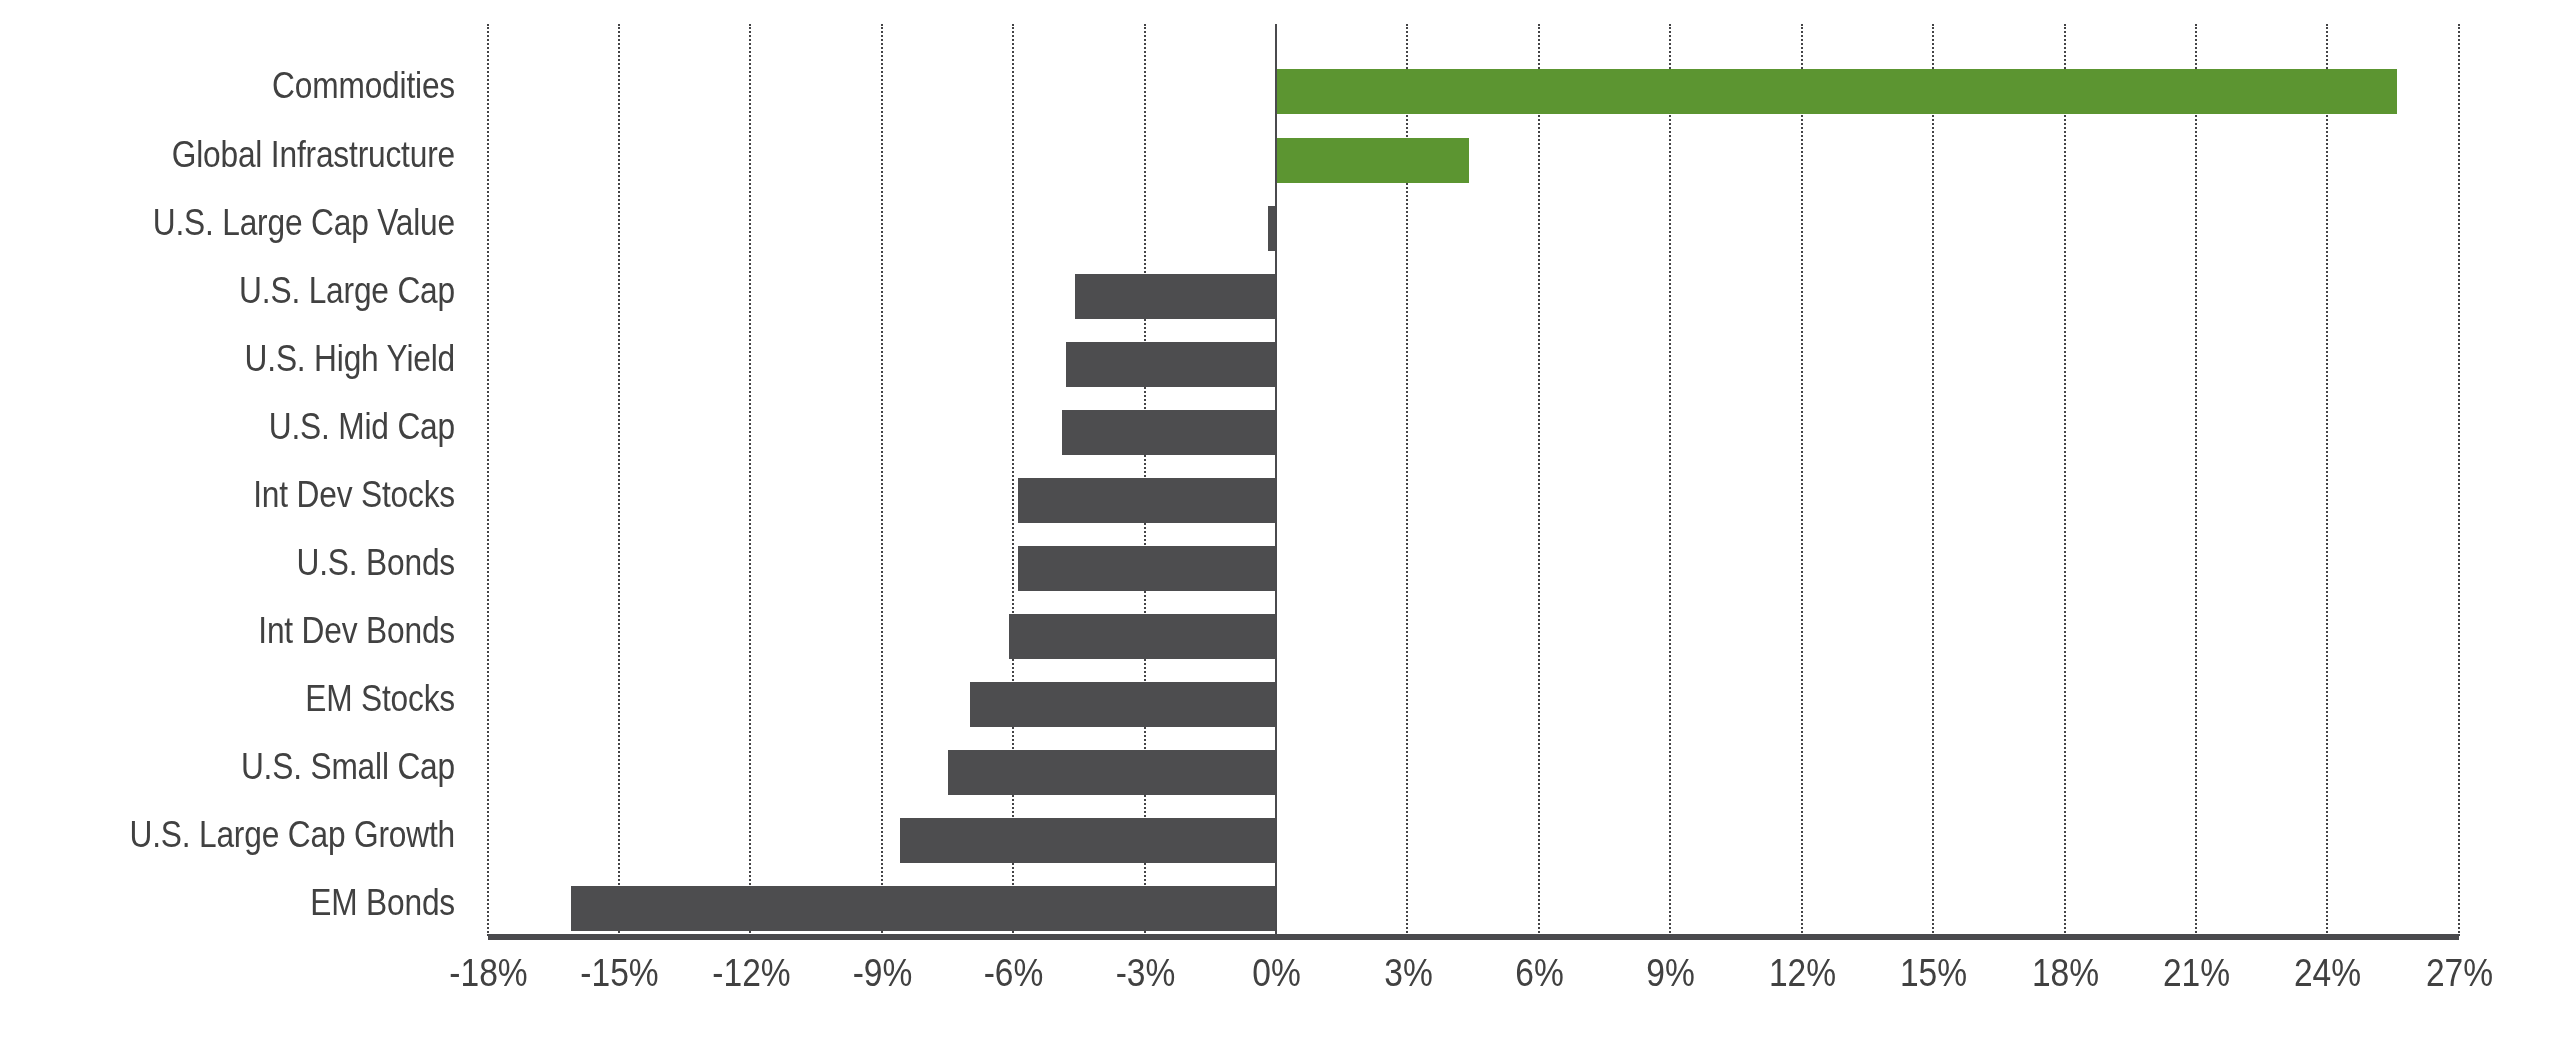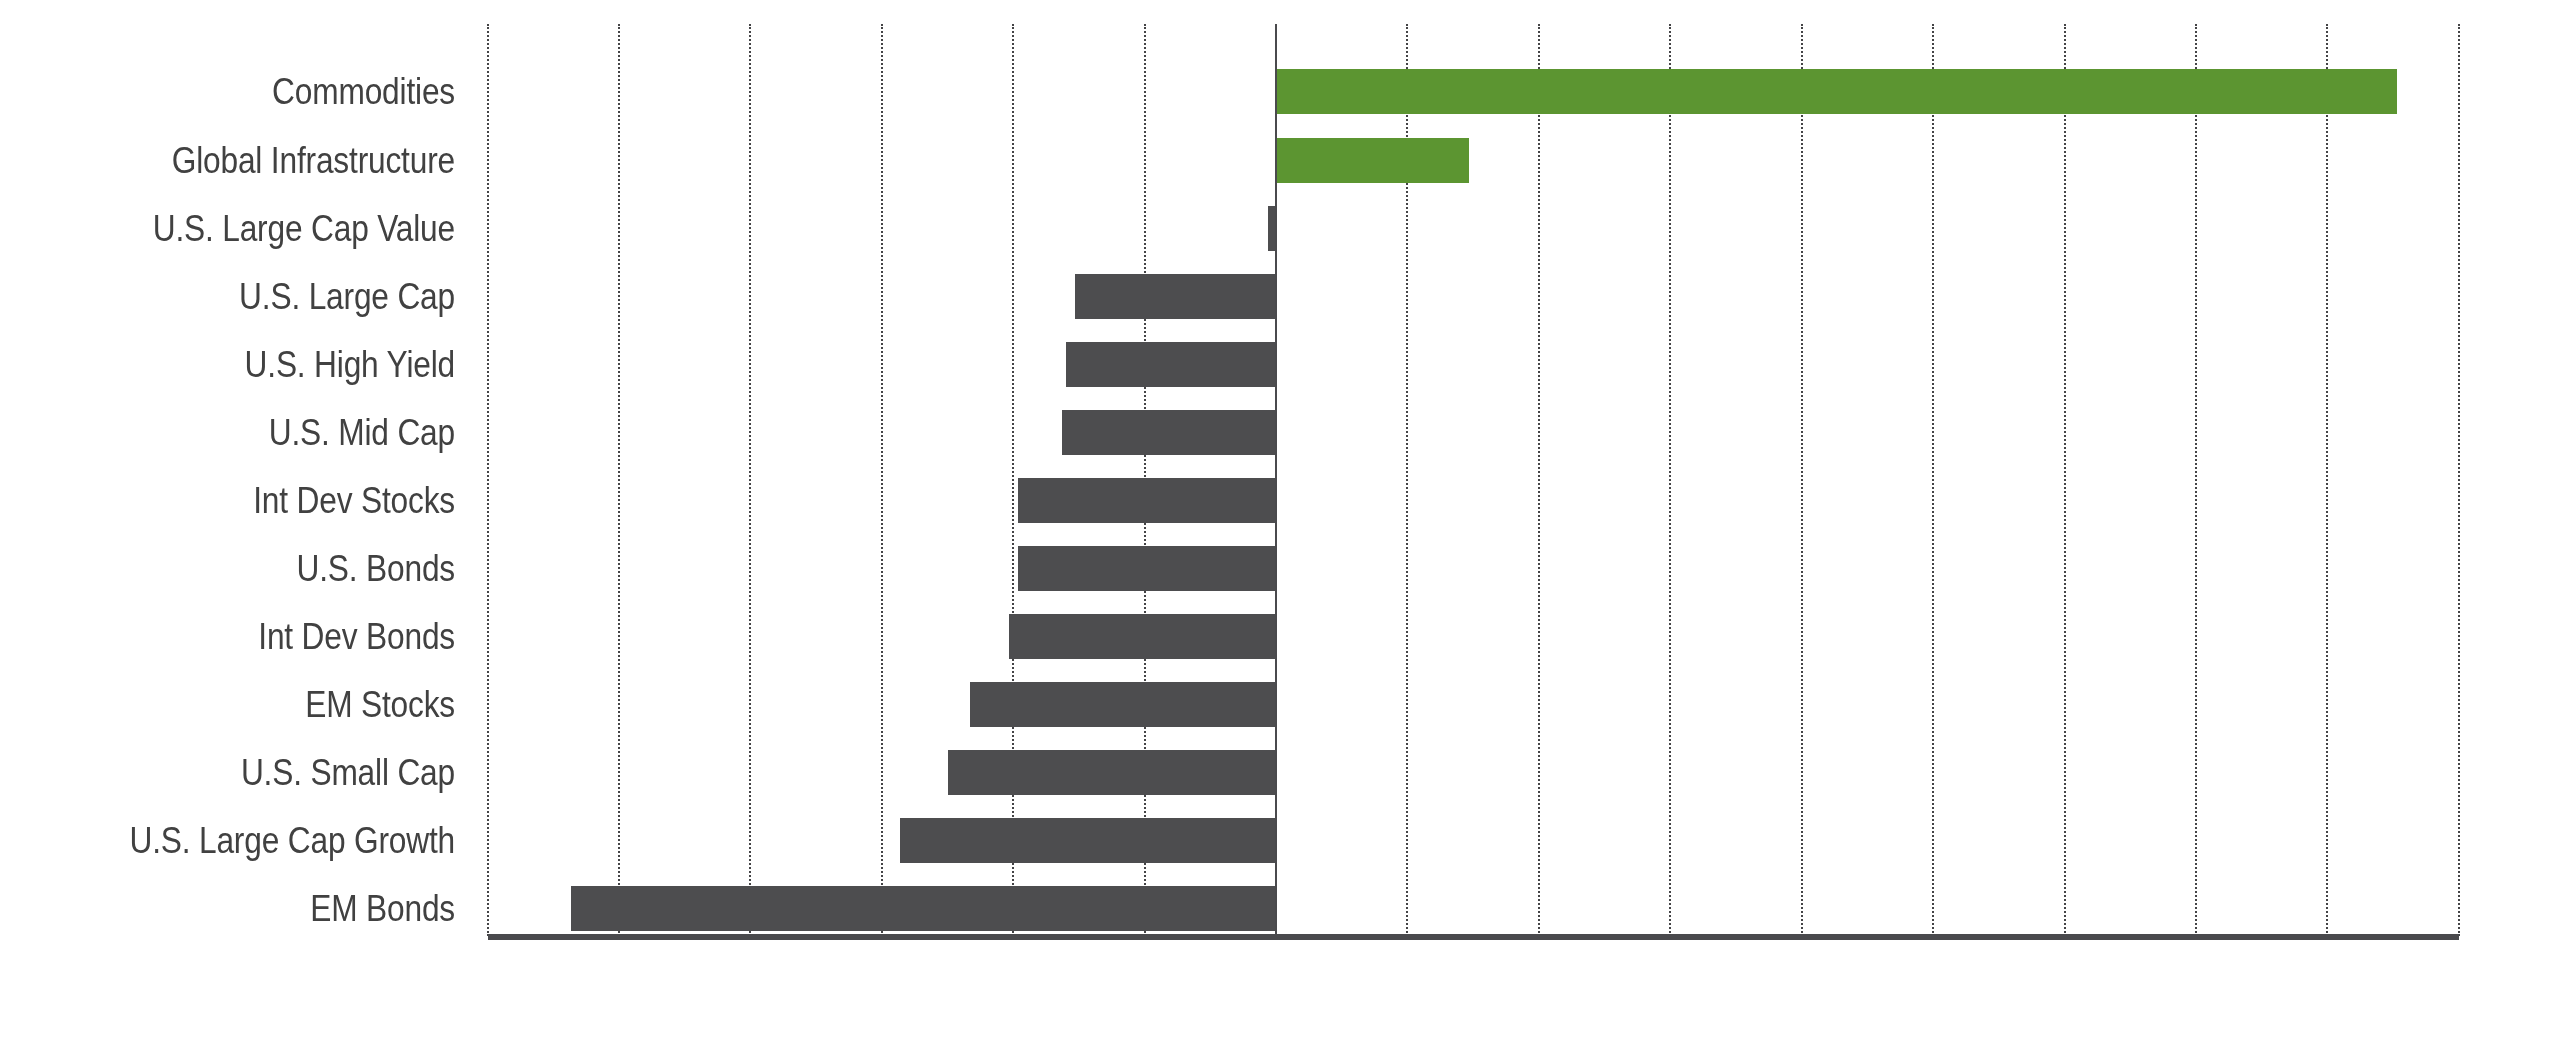--- a/index.html
+++ b/index.html
@@ -18,21 +18,21 @@
     position: relative;
     width: 2576px;
     height: 1061px;
     background: #ffffff;
   }
 
   
   #category-labels {
     position: absolute;
     left: 0px;
-    top: 24px;
+    top: 18px;
     width: 455px;
     height: 912px;
   }
   .cat-label {
     position: absolute;
     right: 0px;
     width: 455px;
     text-align: right;
     font-size: 36px;
     line-height: 45px;
@@ -154,15 +154,33 @@
       <div class="bar negative" title="U.S. Bonds: -5.9%" style="left: 530px; width: 258px; top: 522px;"></div>
       <div class="bar negative" title="Int Dev Bonds: -6.1%" style="left: 521px; width: 267px; top: 590px;"></div>
       <div class="bar negative" title="EM Stocks: -7%" style="left: 482px; width: 307px; top: 658px;"></div>
       <div class="bar negative" title="U.S. Small Cap: -7.5%" style="left: 460px; width: 329px; top: 726px;"></div>
       <div class="bar negative" title="U.S. Large Cap Growth: -8.6%" style="left: 412px; width: 377px; top: 794px;"></div>
       <div class="bar negative" title="EM Bonds: -16.1%" style="left: 83px; width: 705px; top: 862px;"></div>
     </div>
 
   <div id="axis-line"></div>
 
+  <div id="tick-labels">
+      <div class="tick-label" style="left: 488px;">-18%</div>
+      <div class="tick-label" style="left: 619px;">-15%</div>
+      <div class="tick-label" style="left: 751px;">-12%</div>
+      <div class="tick-label" style="left: 882px;">-9%</div>
+      <div class="tick-label" style="left: 1013px;">-6%</div>
+      <div class="tick-label" style="left: 1145px;">-3%</div>
+      <div class="tick-label" style="left: 1276px;">0%</div>
+      <div class="tick-label" style="left: 1408px;">3%</div>
+      <div class="tick-label" style="left: 1539px;">6%</div>
+      <div class="tick-label" style="left: 1670px;">9%</div>
+      <div class="tick-label" style="left: 1802px;">12%</div>
+      <div class="tick-label" style="left: 1933px;">15%</div>
+      <div class="tick-label" style="left: 2065px;">18%</div>
+      <div class="tick-label" style="left: 2196px;">21%</div>
+      <div class="tick-label" style="left: 2327px;">24%</div>
+      <div class="tick-label" style="left: 2459px;">27%</div>
+    </div>
 
 </div>
 
 
 </body></html>

